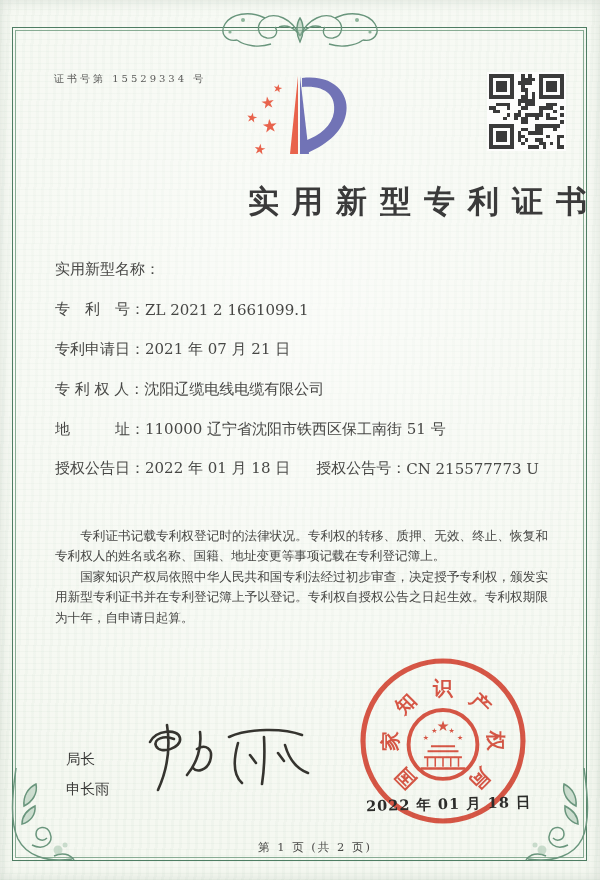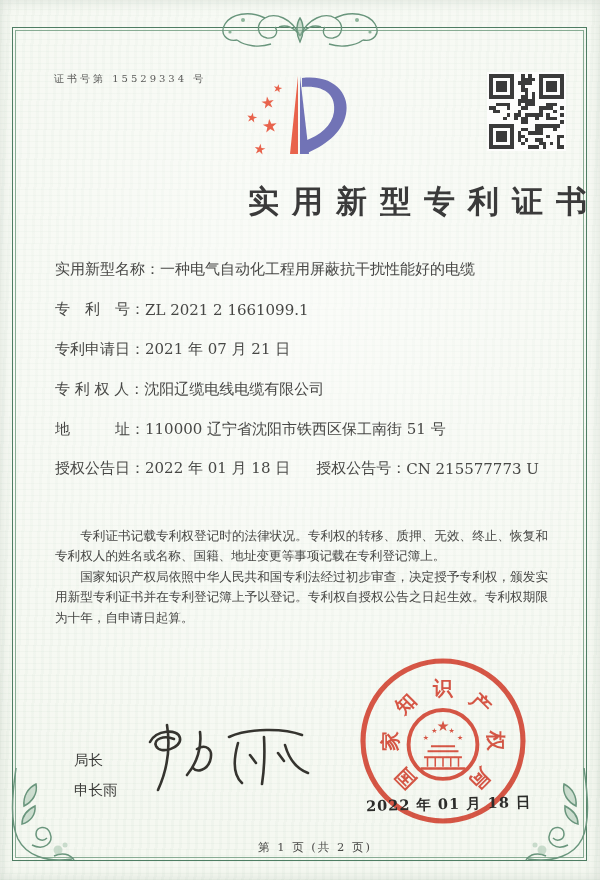--- a/index.html
+++ b/index.html
@@ -27,21 +27,21 @@
   .logo{position:absolute;left:232px;top:70px;}
   .qr{position:absolute;left:487px;top:72px;width:75px;height:75px;background:#fdfdfc;padding:2px;}
   .title{position:absolute;left:0;right:0;top:181px;text-align:right;
     font-size:31px;font-weight:700;color:#3a3a3a;letter-spacing:13px;text-indent:13px;}
   .fields{position:absolute;left:55px;right:36px;top:250px;font-size:15px;color:#474745;}
   .frow{height:39.8px;display:flex;align-items:center;white-space:nowrap;}
   .frow .spacer{display:inline-block;width:26px;}
   .body-text{position:absolute;left:55px;right:52px;top:526px;
     font-size:12.6px;line-height:1.62;color:#474745;text-align:justify;}
   .body-text p{margin:0;text-indent:2em;}
-  .signoff{position:absolute;left:74px;top:745px;font-size:14.5px;color:#3c3c3a;line-height:2.1;}
+  .signoff{position:absolute;left:66px;top:745px;font-size:14.5px;color:#3c3c3a;line-height:2.1;font-family:Liberation Mono, monospace;}
   .signature{position:absolute;left:132px;top:720px;}
   .seal{position:absolute;left:357px;top:655px;mix-blend-mode:multiply;opacity:.92;}
   .seal-date{position:absolute;left:366px;top:795px;font-size:14.5px;font-weight:600;
     color:#2c2c2a;letter-spacing:1px;transform:rotate(-1.5deg);}
   .footer{position:absolute;left:0;right:0;top:840px;text-align:center;font-size:11.5px;
     color:#4a4a48;letter-spacing:2px;padding-left:30px;}
   svg{display:block;}
 </style>
 </head>
 <body>
@@ -221,21 +221,20 @@
       <rect x="0" y="14" width="7" height="7" fill="#3b3b3b"></rect>
       <rect x="1" y="15" width="5" height="5" fill="#fdfdfc"></rect>
       <rect x="2" y="16" width="3" height="3" fill="#3b3b3b"></rect>
     </svg>
 
   <div class="title">实用新型专利证书</div>
 
   <div class="fields">
     <div class="frow">
       <span>实用新型名称：</span>
-        <span>一种电气自动化工程用屏蔽抗干扰性能好的电缆</span>
     </div>
     <div class="frow">
       <span>专　利　号：</span>
         <span>ZL 2021 2 1661099.1</span>
     </div>
     <div class="frow">
       <span>专利申请日：</span>
         <span>2021 年 07 月 21 日</span>
     </div>
     <div class="frow">

